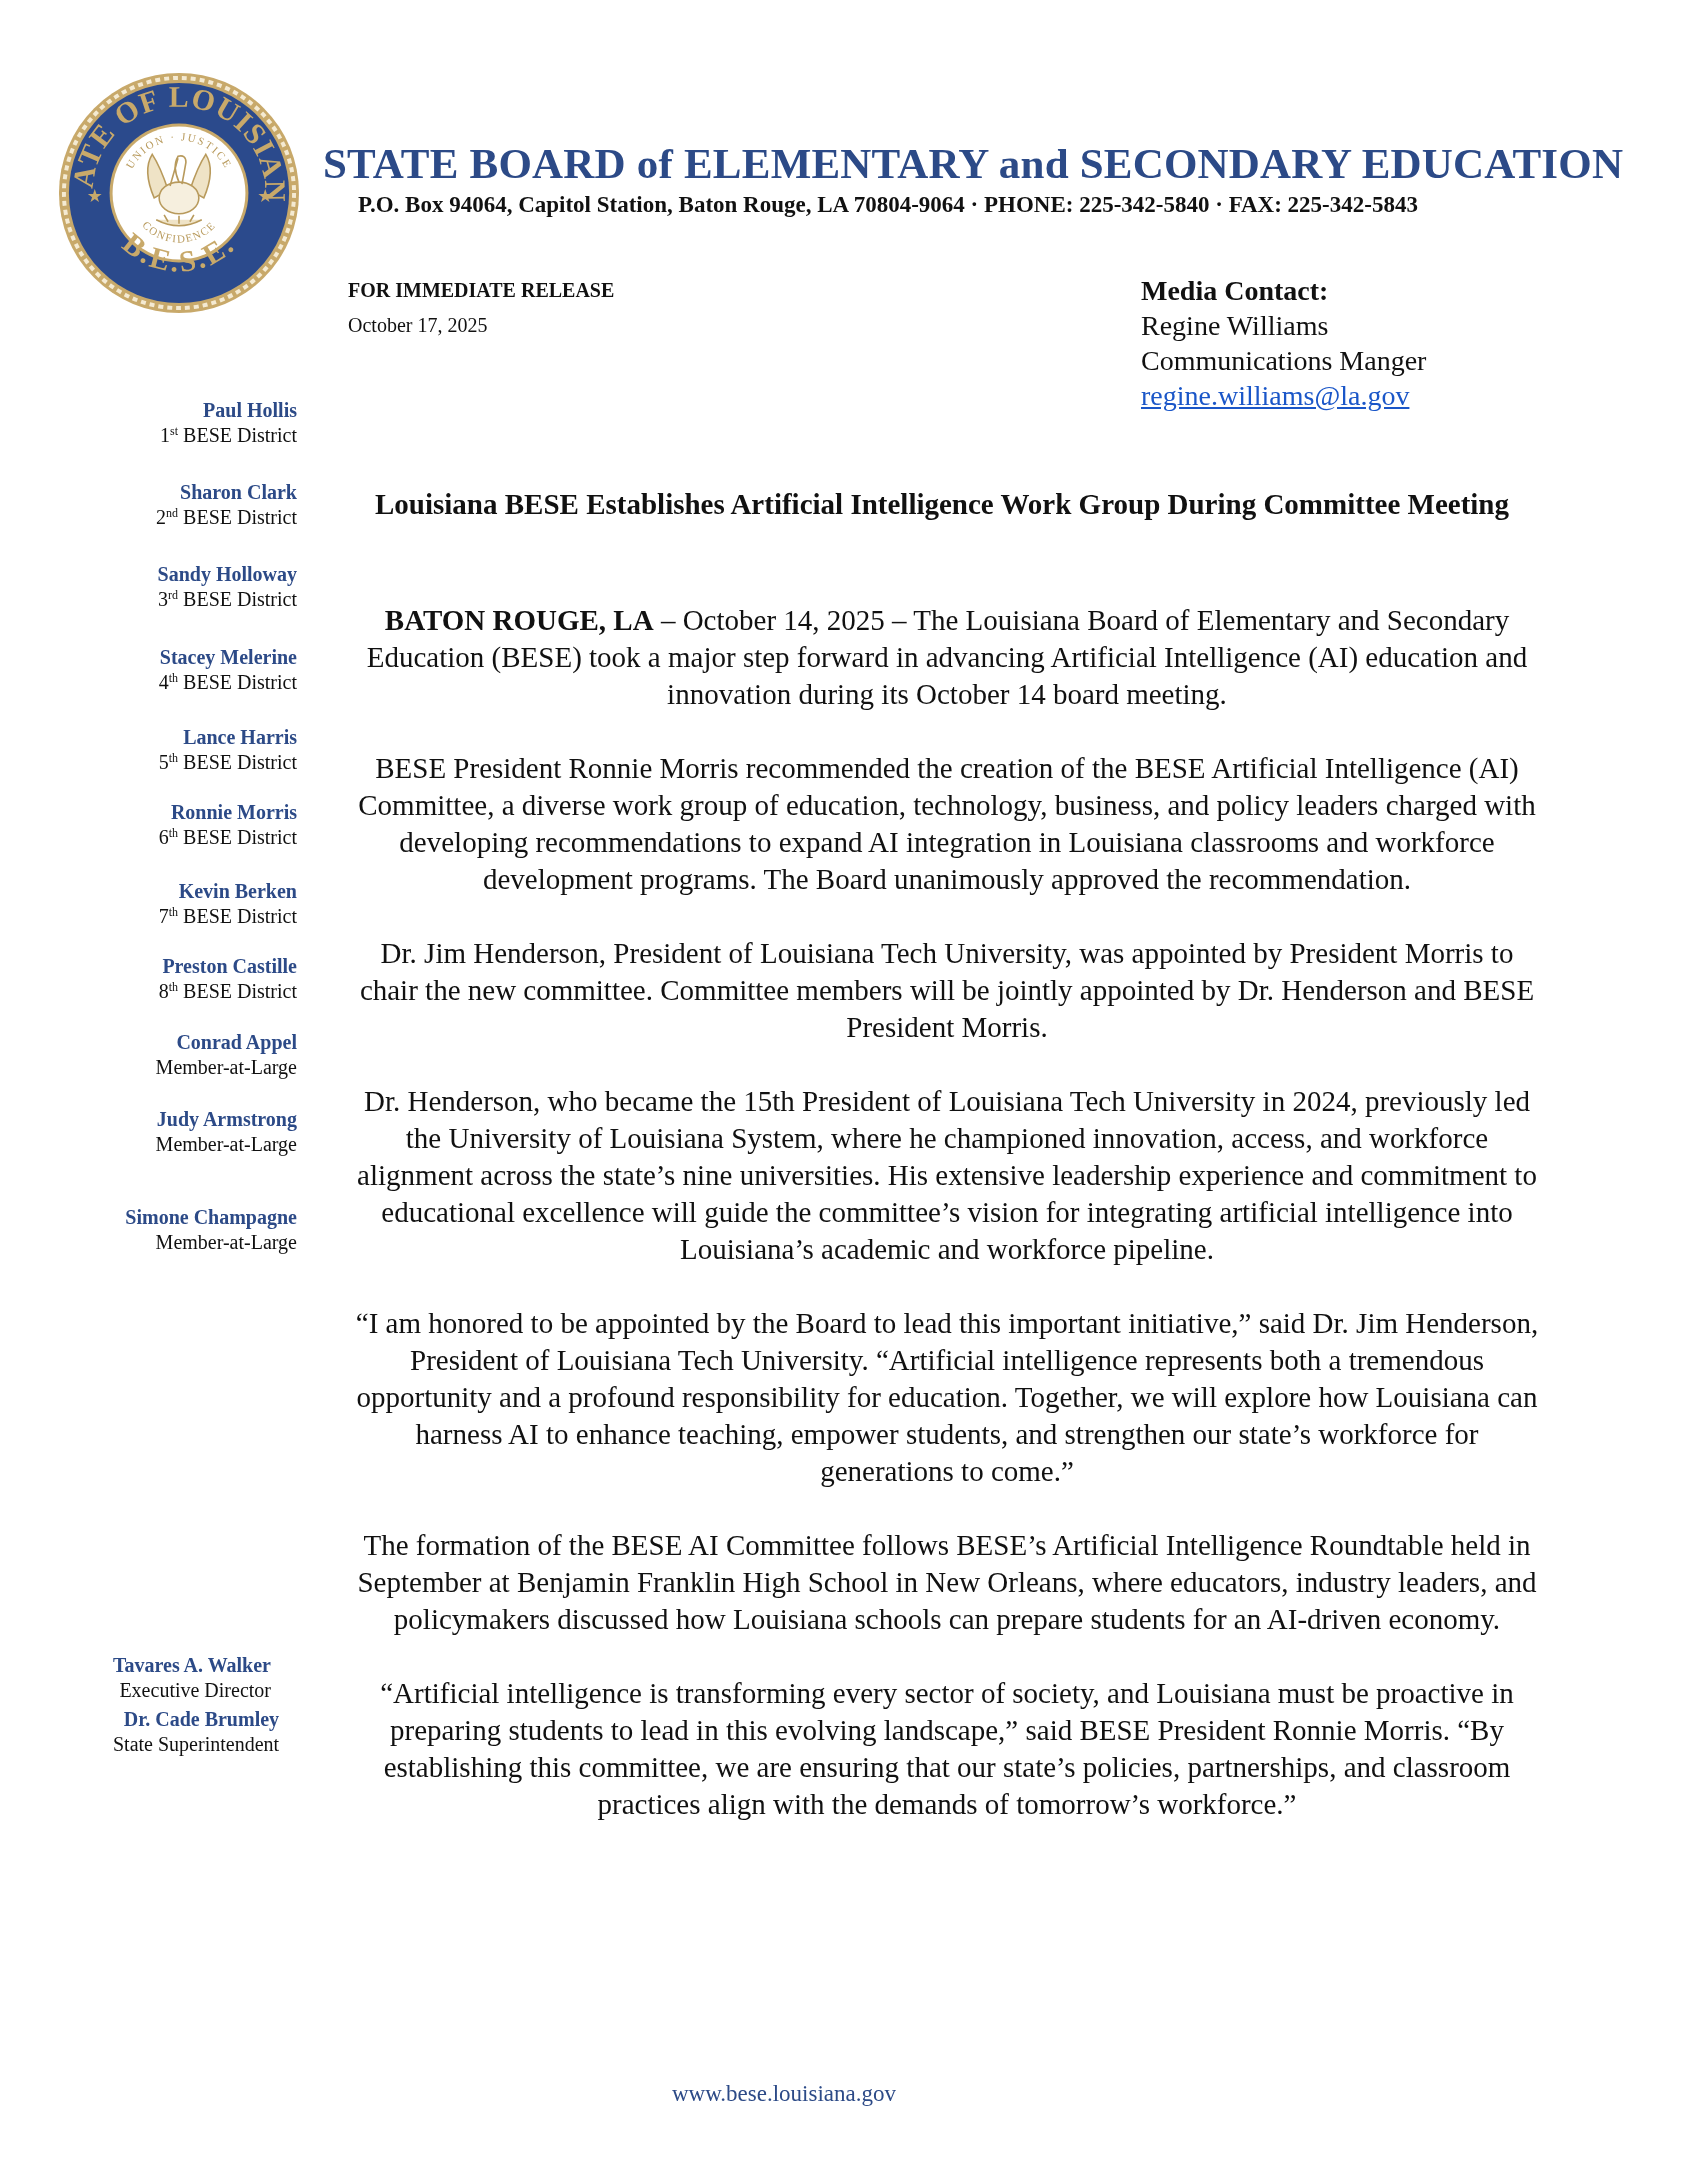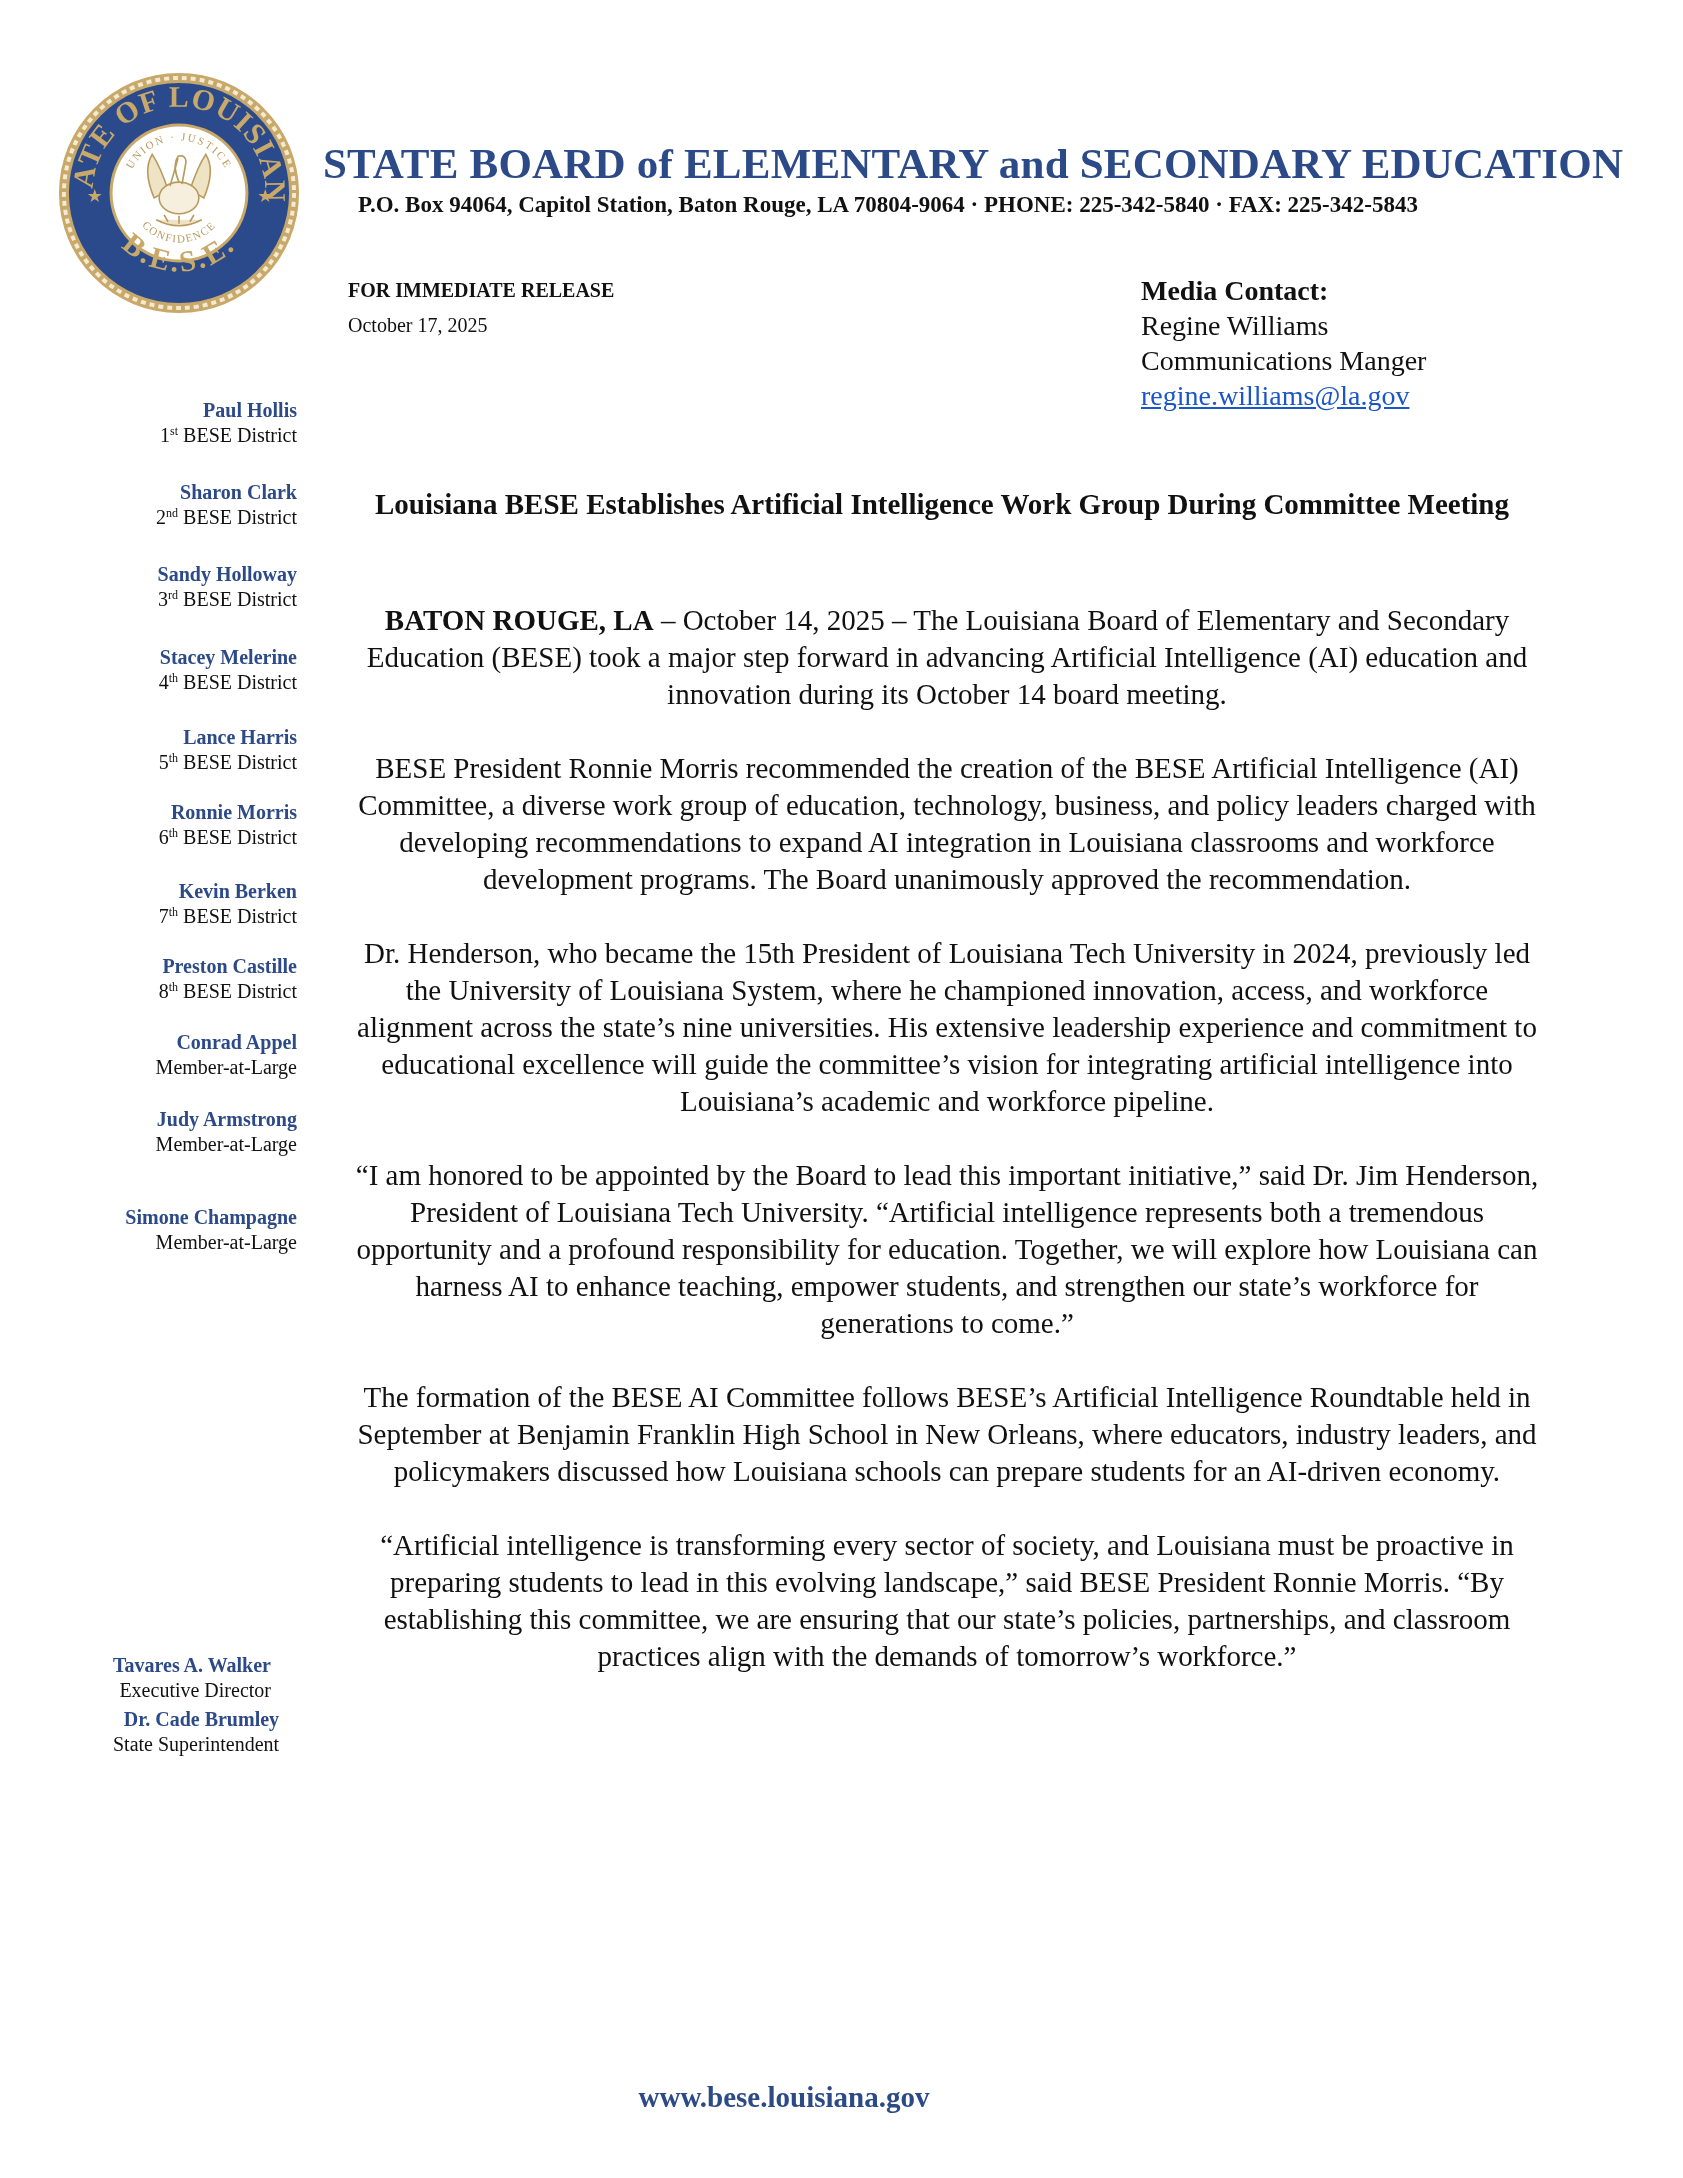--- a/index.html
+++ b/index.html
@@ -31,21 +31,21 @@
   .staff .role { font-size: 20px; color: #111; line-height: 25px; white-space: nowrap; }
   .headline {
     position: absolute; left: 348px; top: 485px; width: 1188px; text-align: center;
     font-size: 29px; font-weight: bold; line-height: 39px;
   }
   .body { position: absolute; left: 348px; top: 602px; width: 1198px; font-size: 29px; line-height: 37px; }
   .body p { margin: 0 0 37px 0; text-align: center; }
   .body .dateline { font-weight: bold; }
   .footer-url {
     position: absolute; left: 0; width: 1568px; top: 2081px; text-align: center;
-    font-size: 29px; font-weight: bold; color: #2c4a87;
+    font-size: 23px; font-weight: normal; color: #2c4a87;
   }
 </style>
 </head>
 <body>
 
 <div class="seal">
   <svg width="244" height="244" viewBox="0 0 246 246">
     <defs>
       <path id="arcTop" d="M 36 123 A 87 87 0 0 1 210 123"></path>
       <path id="arcBottom" d="M 48 150 A 80 80 0 0 0 198 150"></path>
@@ -153,20 +153,21 @@
 <div class="staff" style="top:1707px;">
   <div class="name">Dr. Cade Brumley</div>
   <div class="role">State Superintendent</div>
 </div>
 
 <div class="headline">Louisiana BESE Establishes Artificial Intelligence Work Group During Committee Meeting</div>
 
 <div class="body">
   <p><span class="dateline">BATON ROUGE, LA</span><span> – October 14, 2025 – The Louisiana Board of Elementary and Secondary Education (BESE) took a major step forward in advancing Artificial Intelligence (AI) education and innovation during its October 14 board meeting.</span></p>
   <p>BESE President Ronnie Morris recommended the creation of the BESE Artificial Intelligence (AI) Committee, a diverse work group of education, technology, business, and policy leaders charged with developing recommendations to expand AI integration in Louisiana classrooms and workforce development programs. The Board unanimously approved the recommendation.</p>
+  <p>Dr. Jim Henderson, President of Louisiana Tech University, was appointed by President Morris to chair the new committee. Committee members will be jointly appointed by Dr. Henderson and BESE President Morris.</p>
   <p>Dr. Henderson, who became the 15th President of Louisiana Tech University in 2024, previously led the University of Louisiana System, where he championed innovation, access, and workforce alignment across the state’s nine universities. His extensive leadership experience and commitment to educational excellence will guide the committee’s vision for integrating artificial intelligence into Louisiana’s academic and workforce pipeline.</p>
   <p>“I am honored to be appointed by the Board to lead this important initiative,” said Dr. Jim Henderson, President of Louisiana Tech University. “Artificial intelligence represents both a tremendous opportunity and a profound responsibility for education. Together, we will explore how Louisiana can harness AI to enhance teaching, empower students, and strengthen our state’s workforce for generations to come.”</p>
   <p>The formation of the BESE AI Committee follows BESE’s Artificial Intelligence Roundtable held in September at Benjamin Franklin High School in New Orleans, where educators, industry leaders, and policymakers discussed how Louisiana schools can prepare students for an AI-driven economy.</p>
   <p>“Artificial intelligence is transforming every sector of society, and Louisiana must be proactive in preparing students to lead in this evolving landscape,” said BESE President Ronnie Morris. “By establishing this committee, we are ensuring that our state’s policies, partnerships, and classroom practices align with the demands of tomorrow’s workforce.”</p>
 </div>
 
 <div class="footer-url">www.bese.louisiana.gov</div>
 
 
 </body></html>

